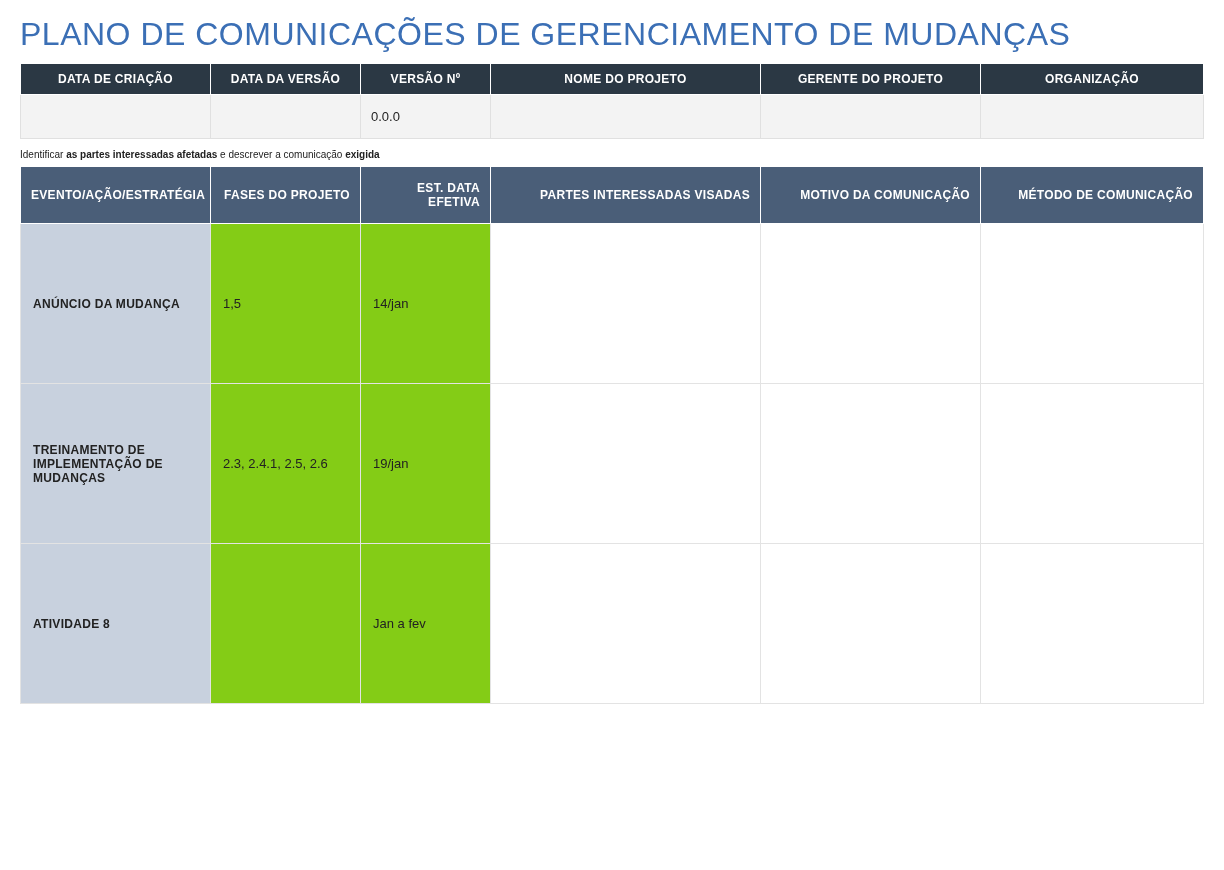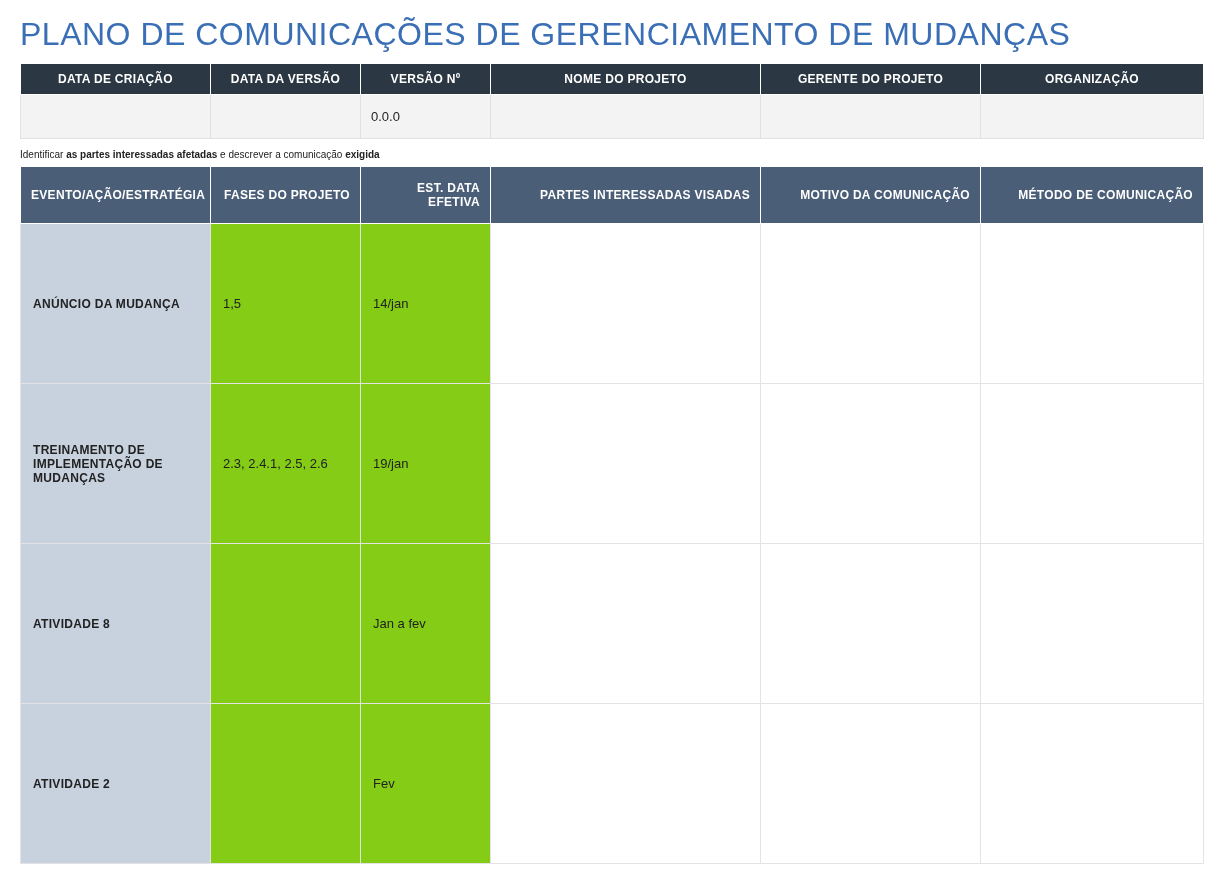--- a/index.html
+++ b/index.html
@@ -167,22 +167,14 @@
       <td class="white"></td>
     </tr>
     <tr>
       <td class="rowhead">ATIVIDADE 8</td>
       <td class="alt"></td>
       <td class="alt">Jan a fev</td>
       <td class="white"></td>
       <td class="white"></td>
       <td class="white"></td>
     </tr>
-    <tr>
-      <td class="rowhead">ATIVIDADE 2</td>
-      <td class="alt"></td>
-      <td class="alt">Fev</td>
-      <td class="white"></td>
-      <td class="white"></td>
-      <td class="white"></td>
-    </tr>
   </tbody>
 </table>
 
 </body></html>

